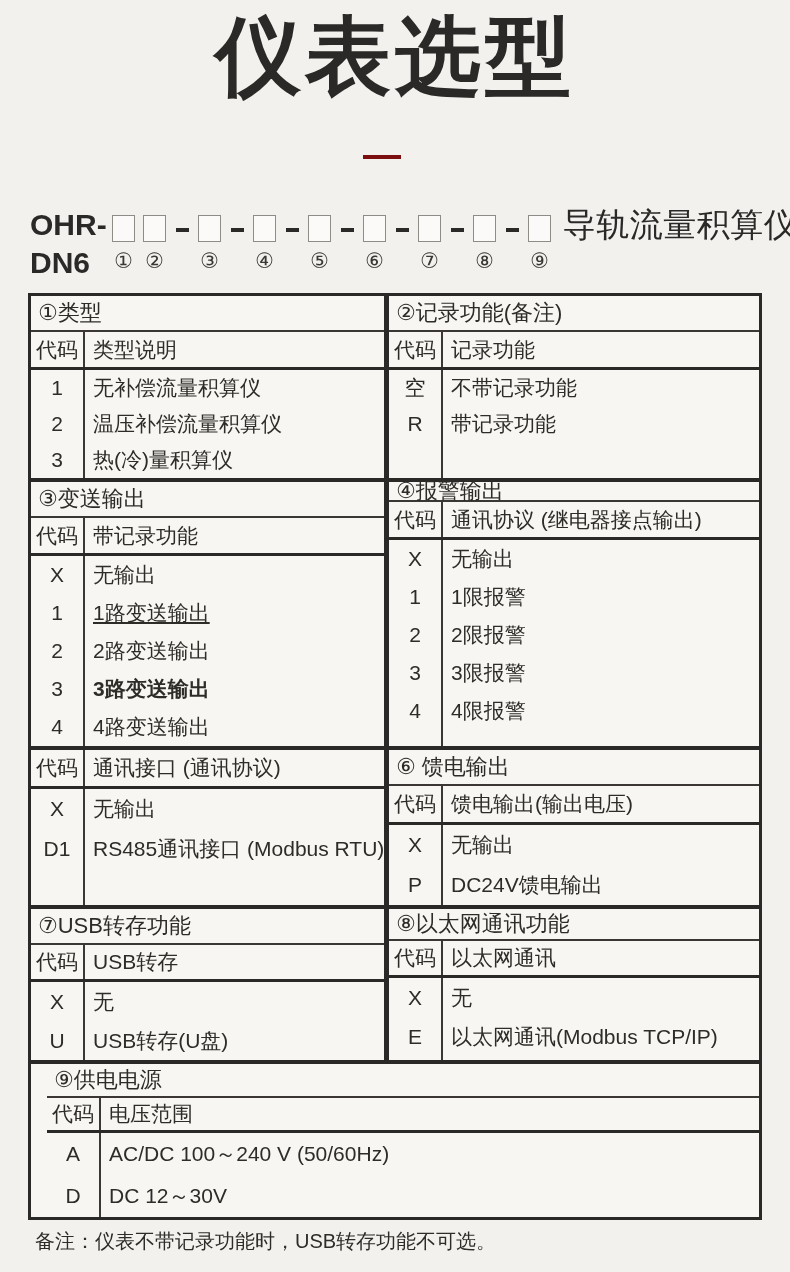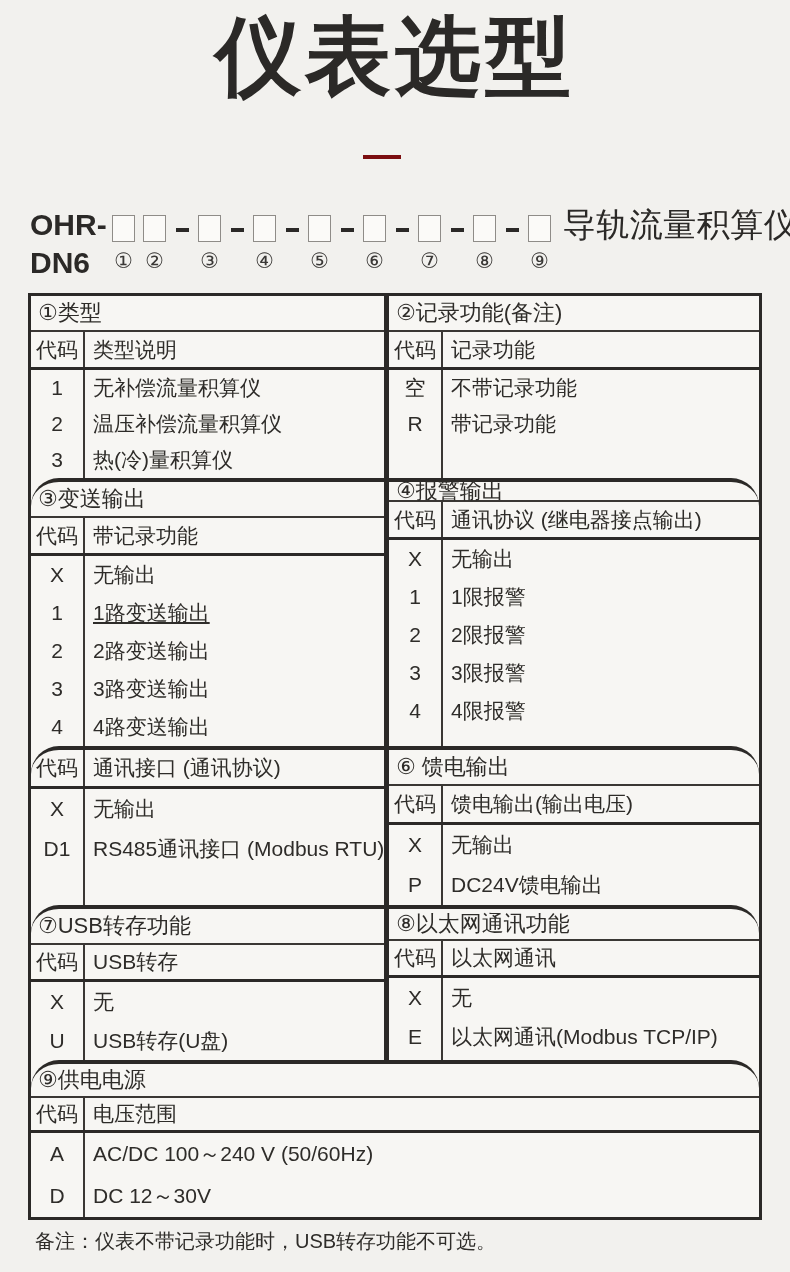--- a/index.html
+++ b/index.html
@@ -43,25 +43,25 @@
   }
   .model-suffix{
     font-size:33px;line-height:38px;margin-left:10px;
     color:#2b2927;letter-spacing:0.5px;white-space:nowrap;
   }
   .table-wrap{
     position:absolute;top:293px;left:28px;width:734px;
     background:#f7f6f3;
     border:3px solid #2b2927;box-sizing:border-box;
   }
-  .band{display:flex;align-items:stretch;border-radius:28px;}
+  .band{display:flex;align-items:stretch;}
   .band + .band{border-top:4px solid #2b2927;}
   .half{width:353px;display:flex;flex-direction:column;box-sizing:border-box;flex-shrink:0;}
   .half.right{width:auto;flex:1;}
-  .band.full .half{width:100%;flex:1;}
+  .band.full .half{width:100%;flex:1;padding-left:16px;}
   .mid{width:5px;background:#2b2927;flex-shrink:0;}
   .sec-title{
     display:flex;align-items:center;
     padding-left:7px;font-size:22px;
     border-bottom:2px solid #3a3734;box-sizing:border-box;
     white-space:nowrap;
   }
   .sec-header{display:flex;border-bottom:3px solid #2b2927;box-sizing:border-box;}
   .code-h{
     width:54px;flex-shrink:0;box-sizing:border-box;
@@ -192,21 +192,21 @@
             <div class="cell" style="height: 38px;">X</div>
             <div class="cell" style="height: 38px;">1</div>
             <div class="cell" style="height: 38px;">2</div>
             <div class="cell" style="height: 38px;">3</div>
             <div class="cell" style="height: 38px;">4</div>
           </div>
           <div class="desc-col">
             <div class="cell" style="height: 38px;">无输出</div>
             <div class="cell" style="height: 38px; text-decoration: underline;">1路变送输出</div>
             <div class="cell" style="height: 38px;">2路变送输出</div>
-            <div class="cell" style="height: 38px;">3路变送输出</div>
+            <div class="cell" style="height: 38px; font-weight: bold;">3路变送输出</div>
             <div class="cell" style="height: 38px;">4路变送输出</div>
           </div>
         </div>
       </div>
       <div class="mid"></div>
       <div class="half right">
         <div class="sec-title" style="height: 20px;">④报警输出</div>
         <div class="sec-header" style="height: 38px;">
           <div class="code-h">代码</div>
           <div class="desc-h">通讯协议 (继电器接点输出)</div>

